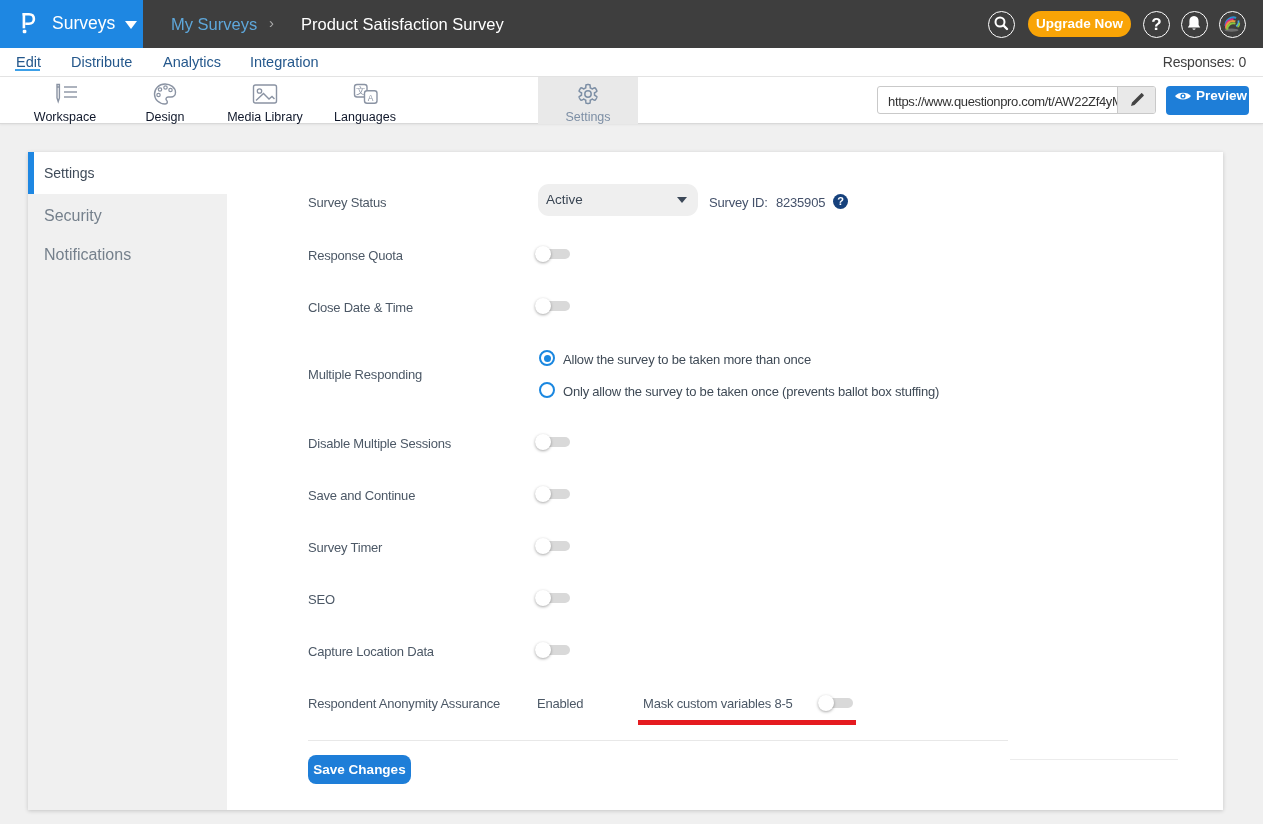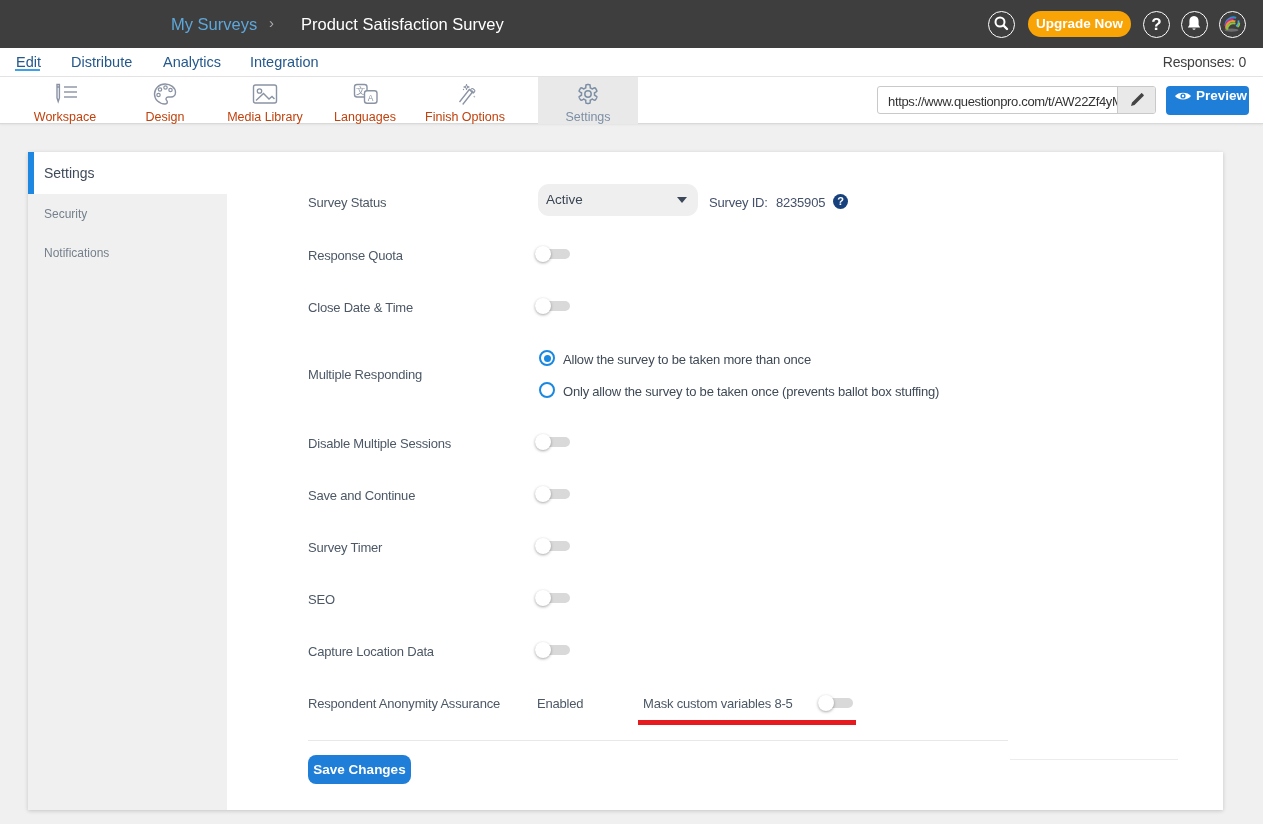--- a/index.html
+++ b/index.html
@@ -17,52 +17,61 @@
 #upg { position:absolute; left:1028px; top:11px; width:103px; height:26px; background:#f9a406; border-radius:13px; color:#fff; font-size:13.5px; font-weight:bold; text-align:center; line-height:26px; }
 
 #navrow { position:absolute; left:0; top:48px; width:1263px; height:29px; background:#fff; border-bottom:1px solid #e4e4e4;padding-left:15px; }
 #navrow .tab { position:absolute; top:6px; font-size:14.5px; color:#25588c; }
 #navrow .resp { position:absolute; right:17px; top:6px; font-size:14px; letter-spacing:-0.2px; color:#404040; }
 #editline { position:absolute; left:15px; top:69px; width:25px; height:2px; background:#3da0e8; z-index:5; }
 
 #toolbar { position:absolute; left:0; top:77px; width:1263px; height:47px; background:#fff; border-bottom:1px solid #d9d9d9; box-shadow:0 1px 2px rgba(0,0,0,0.06); }
 .titem { position:absolute; top:0; width:100px; height:47px; text-align:center; }
 .titem svg { margin-top:5px; }
-.titem .tl { font-size:12.5px; color:#c2410c; margin-top:0px; }
+.titem .tl { font-size:12.5px; color:#0f172a; margin-top:0px; }
 #set-item { background:#e9e9e9; }
 #urlbox { position:absolute; left:877px; top:86px; width:279px; height:28px; background:#fff; border:1px solid #c9c9c9; border-radius:3px; }
 #urlbox .txt { position:absolute; left:10px; top:7px; font-size:13px; letter-spacing:-0.35px; color:#333; width:231px; overflow:hidden; white-space:nowrap; }
 #urlbox .editseg { position:absolute; right:0; top:0; width:38px; height:26px; background:#e9e9e9; border-left:1px solid #c9c9c9; border-radius:0 2px 2px 0; text-align:center; }
 #preview { position:absolute; left:1166px; top:86px; width:83px; height:29px; background:#1e7ed8; border-radius:4px; color:#fff; text-align:center; }
 #preview span { font-size:13.5px; font-weight:bold; vertical-align:middle; }
 
 #card { position:absolute; left:28px; top:152px; width:1195px; height:658px; background:#fff; box-shadow:0 1px 4px rgba(0,0,0,0.18); }
 #sidebar { position:absolute; left:0; top:42px; width:199px; height:616px; background:#f0f0f0; }
 #sideactive { position:absolute; left:0; top:0; width:199px; height:42px; background:#fff; border-left:6px solid #1e87e2; }
 #sideactive span { position:absolute; left:10px; top:13px; font-size:14px; color:#3f4b59; }
-.sitem { position:absolute; left:16px; font-size:12px; color:#75808c; }
+.sitem { position:absolute; left:16px; font-size:16px; color:#75808c; }
 
 .flabel { position:absolute; left:280px; font-size:13px; letter-spacing:-0.2px; color:#4c5866; }
 .toggle { position:absolute; width:35px; height:16px; }
 .toggle .track { position:absolute; left:0px; top:3px; width:35px; height:10px; background:#d9d9d9; border-radius:5px; }
 .toggle .knob { position:absolute; left:0; top:0; width:16px; height:16px; background:#fff; border-radius:50%; box-shadow:0 1px 3px rgba(0,0,0,0.35); }
 #dropdown { position:absolute; left:510px; top:32px; width:160px; height:32px; background:#efefef; border-radius:11px; }
 #dropdown .dtxt { position:absolute; left:8px; top:8px; font-size:13.5px; color:#3a4654; }
 #dropdown .dcar { position:absolute; left:139px; top:13px; width:0; height:0; border-left:5px solid transparent; border-right:5px solid transparent; border-top:6.5px solid #3c4858; }
 .radio { position:absolute; width:16px; height:16px; border:2px solid #1a87e0; border-radius:50%; background:#fff; }
 .radio.sel::after { content:""; position:absolute; left:2.5px; top:2.5px; width:7px; height:7px; background:#1a87e0; border-radius:50%; }
 .rtext { position:absolute; font-size:13px; letter-spacing:-0.2px; color:#3f4a56; }
 #redbar { position:absolute; left:610px; top:568px; width:218px; height:5px; background:#e51b20; }
 #divider1 { position:absolute; left:280px; top:588px; width:700px; height:1px; background:#e8e8e8; }
 #divider2 { position:absolute; left:982px; top:607px; width:168px; height:1px; background:#ececec; }
 #savebtn { position:absolute; left:280px; top:603px; width:103px; height:29px; background:#1e7ed8; border-radius:8px; color:#fff; font-size:13.5px; font-weight:bold; text-align:center; line-height:29px; }
 </style>
 </head>
 <body>
 <div id="topbar">
+  <div id="logo">
+    <svg class="abs" style="left:20px;top:10px" width="20" height="28" viewBox="0 0 20 28">
+      <path d="M3.9 3 L3.9 18.3" stroke="#fff" stroke-width="2.6" fill="none"></path>
+      <path d="M2.6 4.3 H9 C12.1 4.3 13.9 6.3 13.9 9 C13.9 11.7 12.1 13.8 9 13.8 H5.3" stroke="#fff" stroke-width="2.6" fill="none"></path>
+      <rect x="2.7" y="19.8" width="3.7" height="3.5" rx="1.2" fill="#fff"></rect>
+    </svg>
+    <span class="brand">Surveys</span>
+    <div class="caret"></div>
+  </div>
   <span class="bc1">My Surveys</span>
   <span class="bcsep">›</span>
   <span class="bc2">Product Satisfaction Survey</span>
   <div class="circbtn" style="left:988px;">
     <svg width="24" height="24" style="margin:0px">
         <circle cx="11" cy="10" r="4.5" stroke="#fff" stroke-width="2" fill="none"></circle>
         <line x1="14.5" y1="13.5" x2="18" y2="17" stroke="#fff" stroke-width="2.4" stroke-linecap="round"></line>
       </svg>
   </div>
   <div id="upg">Upgrade Now</div>
@@ -125,31 +134,20 @@
   </div>
   <div class="titem" style="left:315px;">
     <svg width="28" height="24" viewBox="0 0 28 24">
         <rect x="3.5" y="2.5" width="12.5" height="12.5" rx="2.5" stroke="#8a93a3" stroke-width="1.4" fill="none"></rect>
         <text x="9.7" y="12.3" font-size="9.5" fill="#8a93a3" text-anchor="middle">文</text>
         <rect x="13.5" y="8.8" width="12.5" height="12.5" rx="2.5" stroke="#8a93a3" stroke-width="1.4" fill="#fff"></rect>
         <text x="19.7" y="18.8" font-size="8.5" fill="#8a93a3" text-anchor="middle">A</text>
       </svg>
     <div class="tl">Languages</div>
   </div>
-  <div class="titem" style="left:415px;">
-    <svg width="28" height="24" viewBox="0 0 28 24">
-        <path d="M8.5 22 L18.3 9.5 L21.5 12 L11.7 24.5" stroke="#8a93a3" stroke-width="1.3" fill="none" transform="translate(0,-2)"></path>
-        <path d="M19.2 8.3 L22.6 11 L23.6 9.7 A1.4 1.4 0 0 0 23.4 7.8 L22 6.7 A1.4 1.4 0 0 0 20.2 7 Z" stroke="#8a93a3" stroke-width="1.1" fill="none"></path>
-        <path d="M19.8 9.7 L21.6 11.1 M20.9 8.5 L22.7 9.9" stroke="#8a93a3" stroke-width="0.9"></path>
-        <path d="M15.5 2.2 L16.1 4.4 L18.3 5 L16.1 5.6 L15.5 7.8 L14.9 5.6 L12.7 5 L14.9 4.4 Z" fill="none" stroke="#8a93a3" stroke-width="1"></path>
-        <path d="M23.2 13.5 L23.5 14.5 L24.5 14.8 L23.5 15.1 L23.2 16.1 L22.9 15.1 L21.9 14.8 L22.9 14.5 Z" fill="#8a93a3"></path>
-        <circle cx="12.5" cy="7.5" r="0.7" fill="#8a93a3"></circle>
-      </svg>
-    <div class="tl">Finish Options</div>
-  </div>
   <div class="titem" id="set-item" style="left:538px;">
     <svg width="26" height="24" viewBox="0 0 26 24">
         <path d="M13.00 2.60 L12.67 2.61 L12.34 2.62 L12.02 2.65 L11.69 2.69 L11.37 2.74 L11.05 2.81 L10.90 3.58 L10.81 4.36 L10.77 5.13 L10.78 5.89 L10.57 5.97 L10.36 6.06 L10.15 6.16 L9.95 6.26 L9.75 6.37 L9.56 6.49 L9.37 6.61 L9.18 6.74 L9.00 6.88 L8.82 7.02 L8.17 6.63 L7.48 6.28 L6.76 5.97 L6.01 5.71 L5.80 5.96 L5.59 6.21 L5.40 6.47 L5.21 6.74 L5.03 7.02 L4.86 7.30 L4.70 7.59 L4.55 7.88 L4.41 8.18 L4.28 8.48 L4.17 8.79 L4.06 9.10 L4.66 9.61 L5.29 10.08 L5.93 10.50 L6.60 10.87 L6.56 11.10 L6.54 11.32 L6.52 11.55 L6.50 11.77 L6.50 12.00 L6.50 12.23 L6.52 12.45 L6.54 12.68 L6.56 12.90 L6.60 13.13 L5.93 13.50 L5.29 13.92 L4.66 14.39 L4.06 14.90 L4.17 15.21 L4.28 15.52 L4.41 15.82 L4.55 16.12 L4.70 16.41 L4.86 16.70 L5.03 16.98 L5.21 17.26 L5.40 17.53 L5.59 17.79 L5.80 18.04 L6.01 18.29 L6.76 18.03 L7.48 17.72 L8.17 17.37 L8.82 16.98 L9.00 17.12 L9.18 17.26 L9.37 17.39 L9.56 17.51 L9.75 17.63 L9.95 17.74 L10.15 17.84 L10.36 17.94 L10.57 18.03 L10.78 18.11 L10.77 18.87 L10.81 19.64 L10.90 20.42 L11.05 21.19 L11.37 21.26 L11.69 21.31 L12.02 21.35 L12.34 21.38 L12.67 21.39 L13.00 21.40 L13.33 21.39 L13.66 21.38 L13.98 21.35 L14.31 21.31 L14.63 21.26 L14.95 21.19 L15.10 20.42 L15.19 19.64 L15.23 18.87 L15.22 18.11 L15.43 18.03 L15.64 17.94 L15.85 17.84 L16.05 17.74 L16.25 17.63 L16.44 17.51 L16.63 17.39 L16.82 17.26 L17.00 17.12 L17.18 16.98 L17.83 17.37 L18.52 17.72 L19.24 18.03 L19.99 18.29 L20.20 18.04 L20.41 17.79 L20.60 17.53 L20.79 17.26 L20.97 16.98 L21.14 16.70 L21.30 16.41 L21.45 16.12 L21.59 15.82 L21.72 15.52 L21.83 15.21 L21.94 14.90 L21.34 14.39 L20.71 13.92 L20.07 13.50 L19.40 13.13 L19.44 12.90 L19.46 12.68 L19.48 12.45 L19.50 12.23 L19.50 12.00 L19.50 11.77 L19.48 11.55 L19.46 11.32 L19.44 11.10 L19.40 10.87 L20.07 10.50 L20.71 10.08 L21.34 9.61 L21.94 9.10 L21.83 8.79 L21.72 8.48 L21.59 8.18 L21.45 7.88 L21.30 7.59 L21.14 7.30 L20.97 7.02 L20.79 6.74 L20.60 6.47 L20.41 6.21 L20.20 5.96 L19.99 5.71 L19.24 5.97 L18.52 6.28 L17.83 6.63 L17.18 7.02 L17.00 6.88 L16.82 6.74 L16.63 6.61 L16.44 6.49 L16.25 6.37 L16.05 6.26 L15.85 6.16 L15.64 6.06 L15.43 5.97 L15.22 5.89 L15.23 5.13 L15.19 4.36 L15.10 3.58 L14.95 2.81 L14.63 2.74 L14.31 2.69 L13.98 2.65 L13.66 2.62 L13.33 2.61 Z" fill="none" stroke="#7d8fa5" stroke-width="1.5" stroke-linejoin="round"></path>
         <circle cx="13" cy="12" r="3.2" fill="none" stroke="#7d8fa5" stroke-width="1.5"></circle>
       </svg>
     <div class="tl" style="color:#7d8fa5;">Settings</div>
   </div>
 </div>
 <div id="urlbox">
   <div class="txt">https://www.questionpro.com/t/AW22Zf4yM</div>

